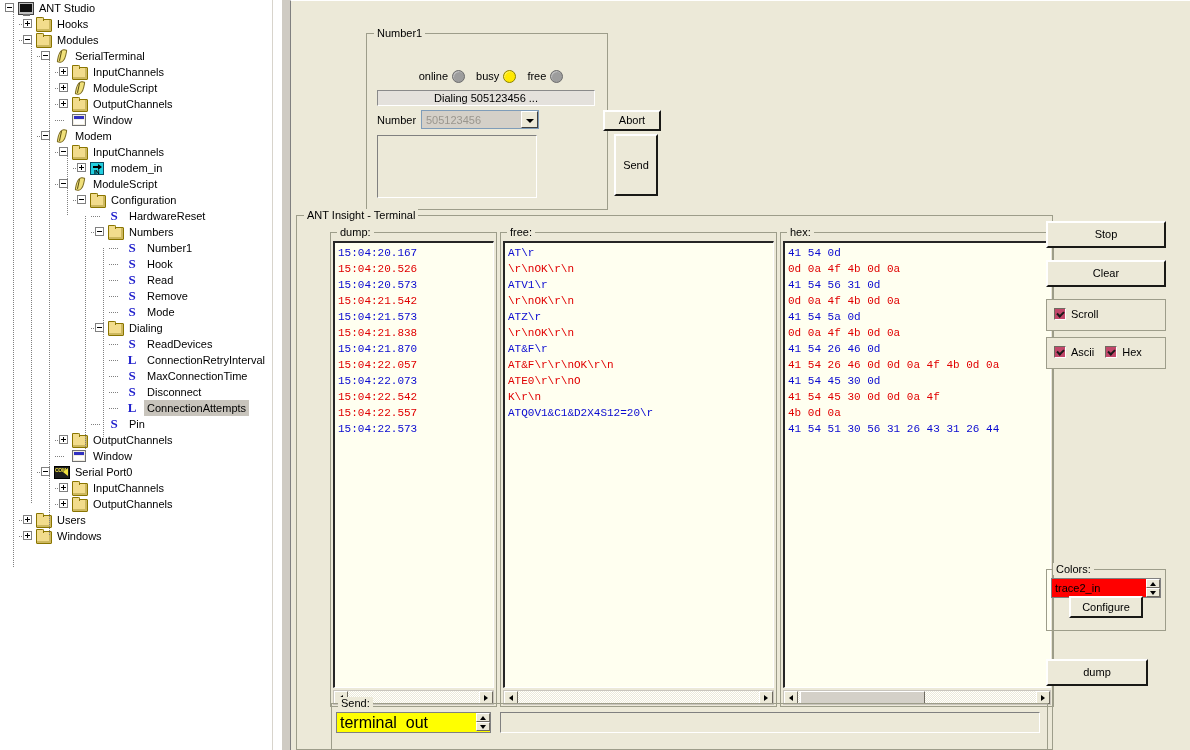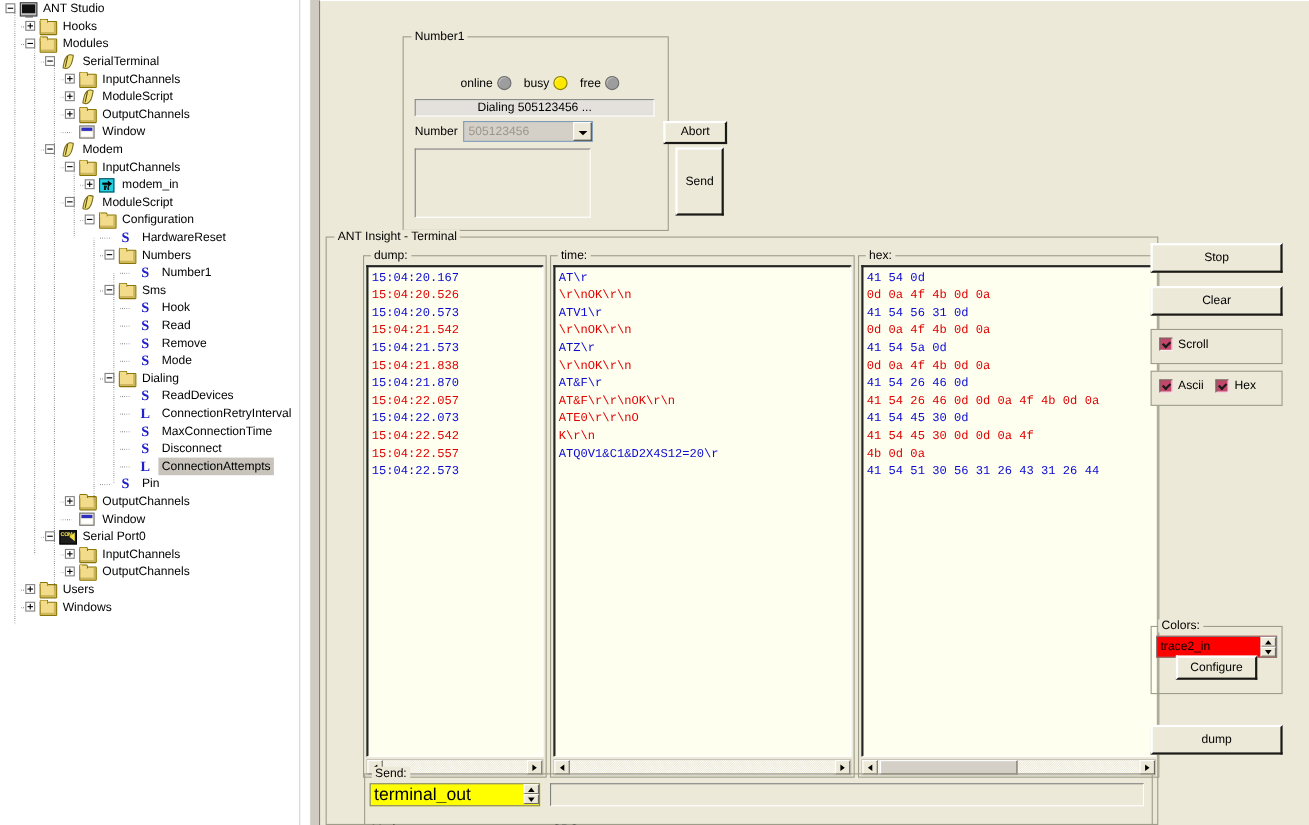--- a/index.html
+++ b/index.html
@@ -361,21 +361,21 @@
   .spinner .dn { top:9px; }
   .spinner .up::after {
     content:""; position:absolute; left:3px; top:2px;
     border-left:3px solid transparent; border-right:3px solid transparent; border-bottom:4px solid #000;
   }
   .spinner .dn::after {
     content:""; position:absolute; left:3px; top:2px;
     border-left:3px solid transparent; border-right:3px solid transparent; border-top:4px solid #000;
   }
   #btn-configure { position:absolute; left:22px; top:26px; width:74px; height:22px; line-height:18px; }
-  #btn-dump { position:absolute; left:0; top:438px; width:120px; height:27px; line-height:23px; }
+  #btn-dump { position:absolute; left:0; top:438px; width:102px; height:27px; line-height:23px; }
 
   
   #send-group { position:absolute; left:40px; top:700px; width:715px; height:70px; border:1px solid #9d9d8a; }
   #send-group > .gtitle { position:absolute; top:-7px; left:6px; background:#ece9d8; padding:0 3px; font-size:11px; }
   #send-spin {
     position:absolute; left:4px; top:8px; width:155px; height:21px;
     background:#ffff00; border:1px solid #808080; box-sizing:border-box;
   }
   #send-spin .sval { color:#000; font-size:16px; top:3px; }
   #send-text {
@@ -405,21 +405,20 @@
         <div class="tnode"><span class="hdot" style="left: 55px; width: 10px;"></span><span class="exp" style="left: 59px;"></span><span class="ic ic-folder" style="left: 72px;"></span><span class="label" style="margin-left: 90px;">InputChannels</span></div>
         <div class="tnode"><span class="hdot" style="left: 73px; width: 10px;"></span><span class="exp plus" style="left: 77px;"></span><span class="ic ic-chan" style="left: 90px;">
             <span class="arw"></span>
             <span class="tg">IN</span>
           </span><span class="label" style="margin-left: 108px;">modem_in</span></div>
         <div class="tnode"><span class="hdot" style="left: 55px; width: 10px;"></span><span class="exp" style="left: 59px;"></span><span class="ic ic-feather" style="left: 72px;"></span><span class="label" style="margin-left: 90px;">ModuleScript</span></div>
         <div class="tnode"><span class="hdot" style="left: 73px; width: 10px;"></span><span class="exp" style="left: 77px;"></span><span class="ic ic-folder" style="left: 90px;"></span><span class="label" style="margin-left: 108px;">Configuration</span></div>
         <div class="tnode"><span class="hdot" style="left: 91px; width: 10px;"></span><span class="ic ic-s" style="left: 108px;">S</span><span class="label" style="margin-left: 126px;">HardwareReset</span></div>
         <div class="tnode"><span class="hdot" style="left: 91px; width: 10px;"></span><span class="exp" style="left: 95px;"></span><span class="ic ic-folder" style="left: 108px;"></span><span class="label" style="margin-left: 126px;">Numbers</span></div>
         <div class="tnode"><span class="hdot" style="left: 109px; width: 10px;"></span><span class="ic ic-s" style="left: 126px;">S</span><span class="label" style="margin-left: 144px;">Number1</span></div>
-        <div class="tnode"><span class="hdot" style="left: 91px; width: 10px;"></span><span class="exp" style="left: 95px;"></span><span class="ic ic-folder" style="left: 108px;"></span><span class="label" style="margin-left: 126px;">Sms</span></div>
         <div class="tnode"><span class="hdot" style="left: 109px; width: 10px;"></span><span class="ic ic-s" style="left: 126px;">S</span><span class="label" style="margin-left: 144px;">Hook</span></div>
         <div class="tnode"><span class="hdot" style="left: 109px; width: 10px;"></span><span class="ic ic-s" style="left: 126px;">S</span><span class="label" style="margin-left: 144px;">Read</span></div>
         <div class="tnode"><span class="hdot" style="left: 109px; width: 10px;"></span><span class="ic ic-s" style="left: 126px;">S</span><span class="label" style="margin-left: 144px;">Remove</span></div>
         <div class="tnode"><span class="hdot" style="left: 109px; width: 10px;"></span><span class="ic ic-s" style="left: 126px;">S</span><span class="label" style="margin-left: 144px;">Mode</span></div>
         <div class="tnode"><span class="hdot" style="left: 91px; width: 10px;"></span><span class="exp" style="left: 95px;"></span><span class="ic ic-folder" style="left: 108px;"></span><span class="label" style="margin-left: 126px;">Dialing</span></div>
         <div class="tnode"><span class="hdot" style="left: 109px; width: 10px;"></span><span class="ic ic-s" style="left: 126px;">S</span><span class="label" style="margin-left: 144px;">ReadDevices</span></div>
         <div class="tnode"><span class="hdot" style="left: 109px; width: 10px;"></span><span class="ic ic-l" style="left: 126px;">L</span><span class="label" style="margin-left: 144px;">ConnectionRetryInterval</span></div>
         <div class="tnode"><span class="hdot" style="left: 109px; width: 10px;"></span><span class="ic ic-s" style="left: 126px;">S</span><span class="label" style="margin-left: 144px;">MaxConnectionTime</span></div>
         <div class="tnode"><span class="hdot" style="left: 109px; width: 10px;"></span><span class="ic ic-s" style="left: 126px;">S</span><span class="label" style="margin-left: 144px;">Disconnect</span></div>
         <div class="tnode selected"><span class="hdot" style="left: 109px; width: 10px;"></span><span class="ic ic-l" style="left: 126px;">L</span><span class="label" style="margin-left: 144px;">ConnectionAttempts</span></div>
@@ -484,21 +483,21 @@
               <div class="lrow c-red">15:04:22.557</div>
               <div class="lrow c-blue">15:04:22.573</div>
             </div>
         <div class="hscroll">
           <div class="sbtn left"></div>
           <div class="sbtn right"></div>
         </div>
       </div>
 
       <div class="pane" style="left:203px; top:16px; width:275px; height:473px;">
-        <div class="ptitle">time:</div>
+        <div class="ptitle">free:</div>
         <div class="listbox" id="ascii-list">
               <div class="lrow c-blue">AT\r</div>
               <div class="lrow c-red">\r\nOK\r\n</div>
               <div class="lrow c-blue">ATV1\r</div>
               <div class="lrow c-red">\r\nOK\r\n</div>
               <div class="lrow c-blue">ATZ\r</div>
               <div class="lrow c-red">\r\nOK\r\n</div>
               <div class="lrow c-blue">AT&amp;F\r</div>
               <div class="lrow c-red">AT&amp;F\r\r\nOK\r\n</div>
               <div class="lrow c-red">ATE0\r\r\nO</div>

